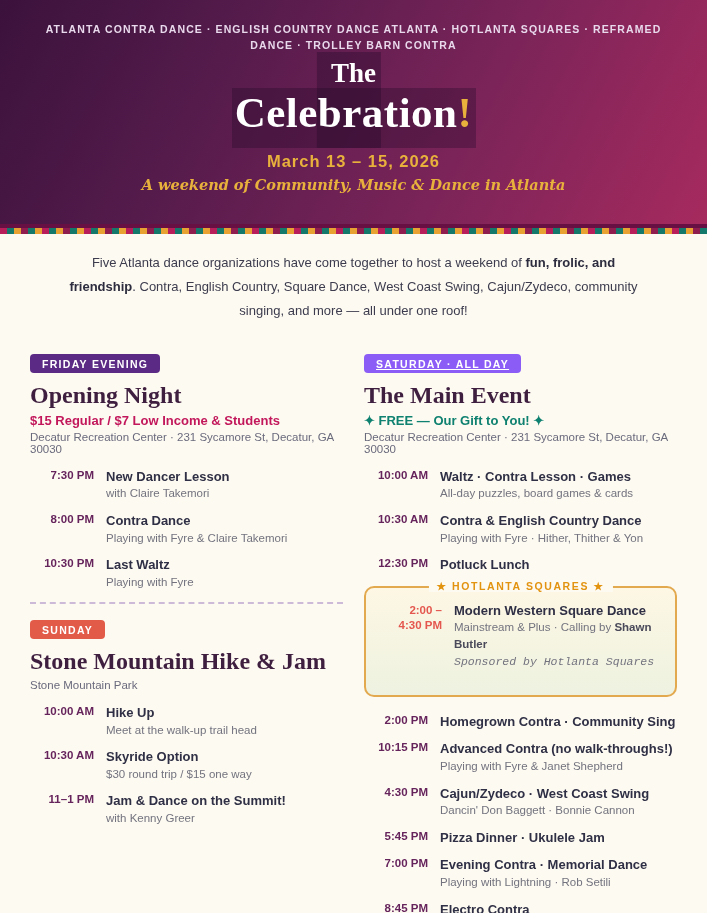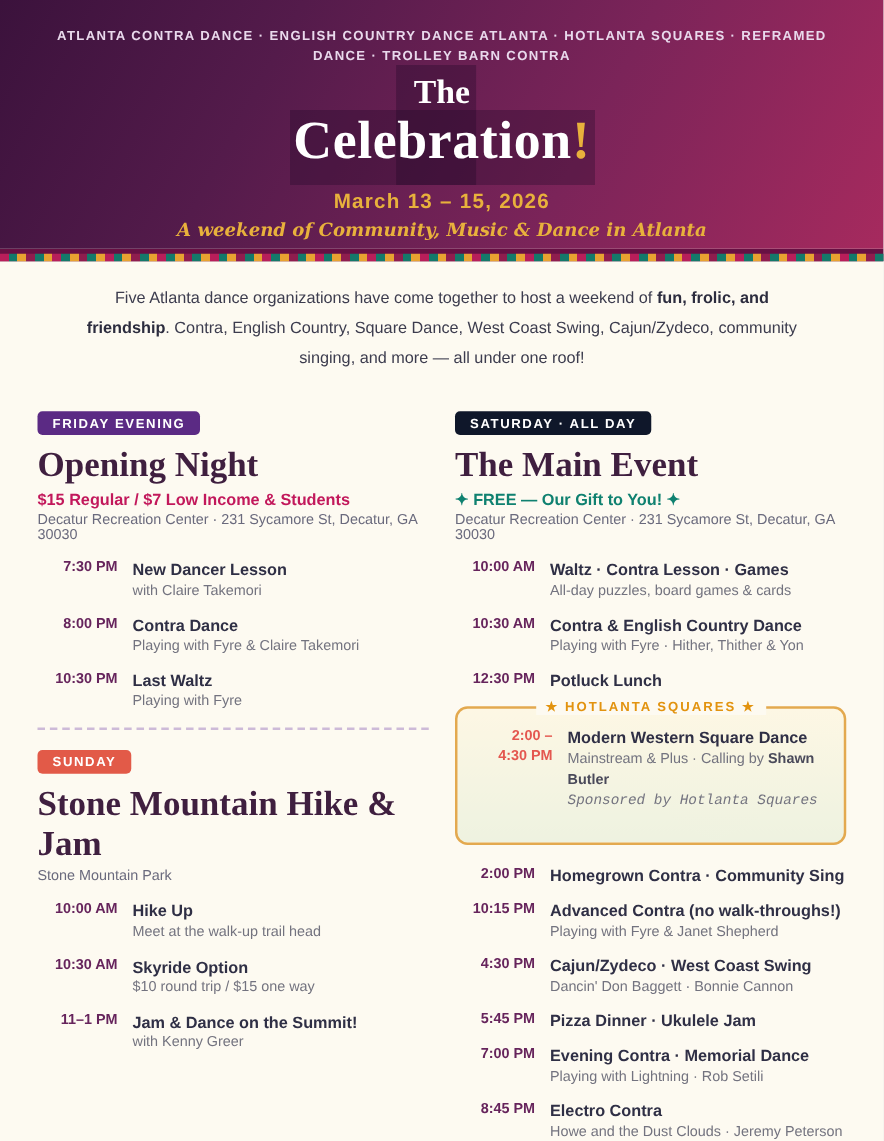--- a/index.html
+++ b/index.html
@@ -5,21 +5,21 @@
   * { margin:0; padding:0; box-sizing:border-box; }
   html,body { width:707px; }
   body { font-family:"Liberation Sans", sans-serif; background:#e9e9e9; }
   .page {
     width:707px; height:913px; background:#fdfaf1;
     display:flex; flex-direction:column; overflow:hidden;
   }
 
   
   .hero {
-    height:199px; flex-shrink:0; position:relative; text-align:center;
+    height:224px; flex-shrink:0; position:relative; text-align:center;
     background:linear-gradient(118deg,#3b123c 0%,#541b4b 30%,#7b2459 65%,#a62a5e 100%);
   }
   .orgs {
     padding:22px 34px 0; color:#e9d9ec; font-weight:bold; font-size:10.5px;
     letter-spacing:1.1px; line-height:1.5;
   }
   .title-wrap { position:relative; width:280px; margin:2px auto 0; height:92px; }
   .box-v {
     position:absolute; left:50%; top:-4px; transform:translateX(-58%);
     width:64px; height:96px; background:rgba(28,6,38,.32);
@@ -61,26 +61,26 @@
   .rule { height:3.5px; background:#e0a32e; margin:11px 30px 12px; border-radius:2px; }
 
   
   main { flex:1; padding:6px 30px 0; display:grid; grid-template-columns:1fr 1fr; column-gap:34px; align-items:start;gap:21px; }
 
   .badge {
     display:inline-block; color:#fff; font-weight:bold; font-size:10.5px;
     letter-spacing:1.3px; padding:4px 12px 3px; border-radius:4px; margin-bottom:9px;
   }
   .badge-friday { background:#5b2a84; }
-  .badge-saturday { background:#0f172a; }
+  .badge-saturday { background:#8b5cf6;text-decoration:underline; }
   .badge-sunday { background:#e25a48; }
 
   .sec-title {
     font-family:"Liberation Serif", serif; font-weight:bold; color:#3f1f3f;
-    font-size:28px; line-height:1.15; margin-bottom:3px;
+    font-size:24px; line-height:1.15; margin-bottom:3px;
   }
   .price { color:#c2185b; font-weight:bold; font-size:13px; margin-bottom:3px; }
   .free  { color:#0f8170; font-weight:bold; font-size:13px; margin-bottom:3px; }
   .venue { color:#6a6a7d; font-size:11.5px; margin-bottom:13px; }
 
   .item { display:flex; margin-bottom:10px; }
   .item .time {
     width:64px; flex-shrink:0; text-align:right; margin-right:12px;
     color:#66245c; font-weight:bold; font-size:11.5px; padding-top:1px;
   }
@@ -186,21 +186,21 @@
           <div class="time">10:00 AM</div>
           <div class="body">
               <div class="name">Hike Up</div>
               <div class="detail">Meet at the walk-up trail head</div>
             </div>
         </div>
         <div class="item">
           <div class="time">10:30 AM</div>
           <div class="body">
               <div class="name">Skyride Option</div>
-              <div class="detail">$10 round trip / $15 one way</div>
+              <div class="detail">$30 round trip / $15 one way</div>
             </div>
         </div>
         <div class="item">
           <div class="time">11–1 PM</div>
           <div class="body">
               <div class="name">Jam &amp; Dance on the Summit!</div>
               <div class="detail">with Kenny Greer</div>
             </div>
         </div>
       </section>

